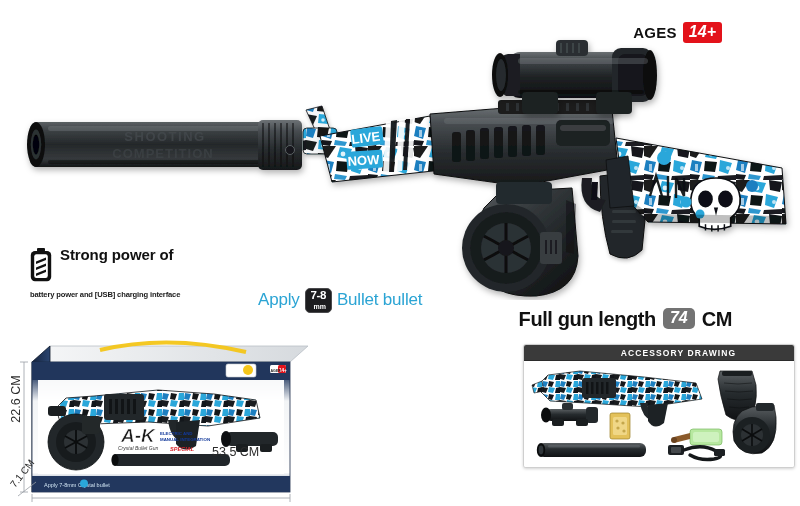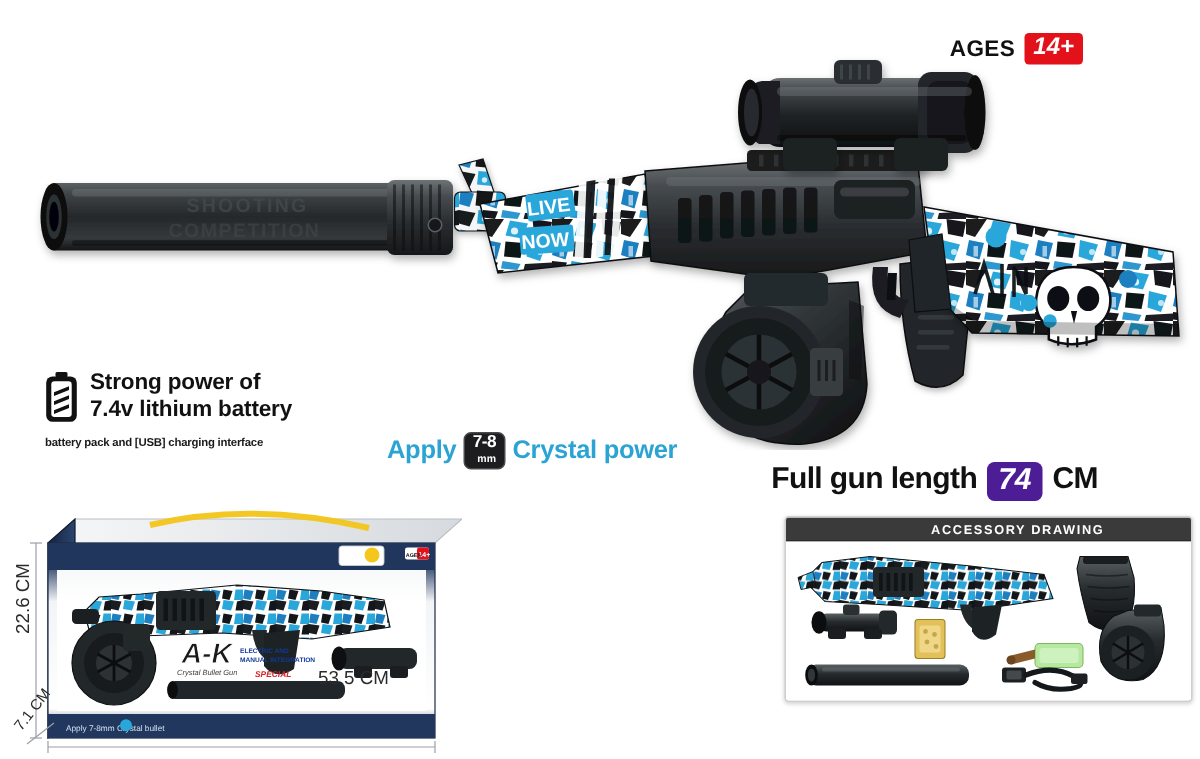--- a/index.html
+++ b/index.html
@@ -32,35 +32,35 @@
   .batt-icon{width:22px;height:34px;flex:none;margin-top:2px;}
   .batt-text{font-size:15px;font-weight:bold;color:#111;line-height:1.18;letter-spacing:-.1px;}
   .batt-sub{
     margin-top:8px;font-size:7.6px;font-weight:bold;color:#1a1a1a;
     line-height:1.32;letter-spacing:-.15px;width:190px;
   }
 
   
   #crystal-line{left:258px;top:288px;display:flex;align-items:center;gap:5px;}
   #crystal-line .cb-word{
-    color:#2ba4d4;font-size:17px;font-weight:bold;letter-spacing:-.2px;
+    color:#2ba4d4;font-size:17px;font-weight:normal;letter-spacing:-.2px;
   }
   #crystal-line .cb-badge{
     background:#1d1d1f;color:#fff;border-radius:5px;
     padding:1px 5px 2px 5px;text-align:right;line-height:1;
     border:1.5px solid #4a4a4d;
   }
   #crystal-line .cb-badge .b1{font-size:11.5px;font-weight:bold;display:block;letter-spacing:-.4px;}
   #crystal-line .cb-badge .b2{font-size:7px;font-weight:bold;display:block;margin-top:1px;}
 
   
   #gun-length{right:8px;top:308px;display:flex;align-items:flex-start;gap:7px;}
   #gun-length .gl-word{font-size:20px;font-weight:bold;color:#111;letter-spacing:-.4px;}
   #gun-length .gl-num{
-    background:#4c1d95;color:#fff;font-size:20px;font-weight:bold;font-style:italic;
+    background:#737373;color:#fff;font-size:16px;font-weight:bold;font-style:italic;
     border-radius:5px;padding:0px 7px 2px 7px;line-height:1.2;
   }
 
   
   #package-panel{left:8px;top:336px;width:300px;height:166px;}
 
   
   .dim-label{font-size:12.5px;color:#2b2b2b;font-family:"Liberation Sans", sans-serif;}
   #dim-width{left:168px;top:445px;margin-left:44px;}
   #dim-height{left:-8px;top:392px;transform:rotate(-90deg);transform-origin:center;}
@@ -336,35 +336,34 @@
         <rect x="0.8" y="3" width="20.4" height="30.2" rx="4.2" fill="#111"></rect>
         <rect x="4.2" y="6.2" width="13.6" height="23.8" rx="2.2" fill="#fff"></rect>
         <g fill="#111">
           <path d="M6 25.5 L16 21.5 L16 24 L6 28 Z"></path>
           <path d="M6 19.5 L16 15.5 L16 18 L6 22 Z"></path>
           <path d="M6 13.5 L16 9.5 L16 12 L6 16 Z"></path>
         </g>
       </svg>
       <div>
         <div class="batt-text">Strong power of</div>
-        <div class="batt-text">7.4v lithium battery</div>
       </div>
     </div>
     <div class="batt-sub">
-      <div>battery pack and [USB] charging interface</div>
+      <div>battery power and [USB] charging interface</div>
     </div>
   </div>
 
   <div class="abs" id="crystal-line">
     <span class="cb-word">Apply</span>
     <span class="cb-badge">
       <span class="b1">7-8</span>
       <span class="b2">mm</span>
     </span>
-    <span class="cb-word">Crystal power</span>
+    <span class="cb-word">Bullet bullet</span>
   </div>
 
   <div class="abs" id="gun-length">
     <span class="gl-word">Full gun length</span>
     <span class="gl-num">74</span>
     <span class="gl-word">CM</span>
   </div>
 
   <svg class="abs" id="package-panel" viewBox="0 0 300 166">
     <defs>

